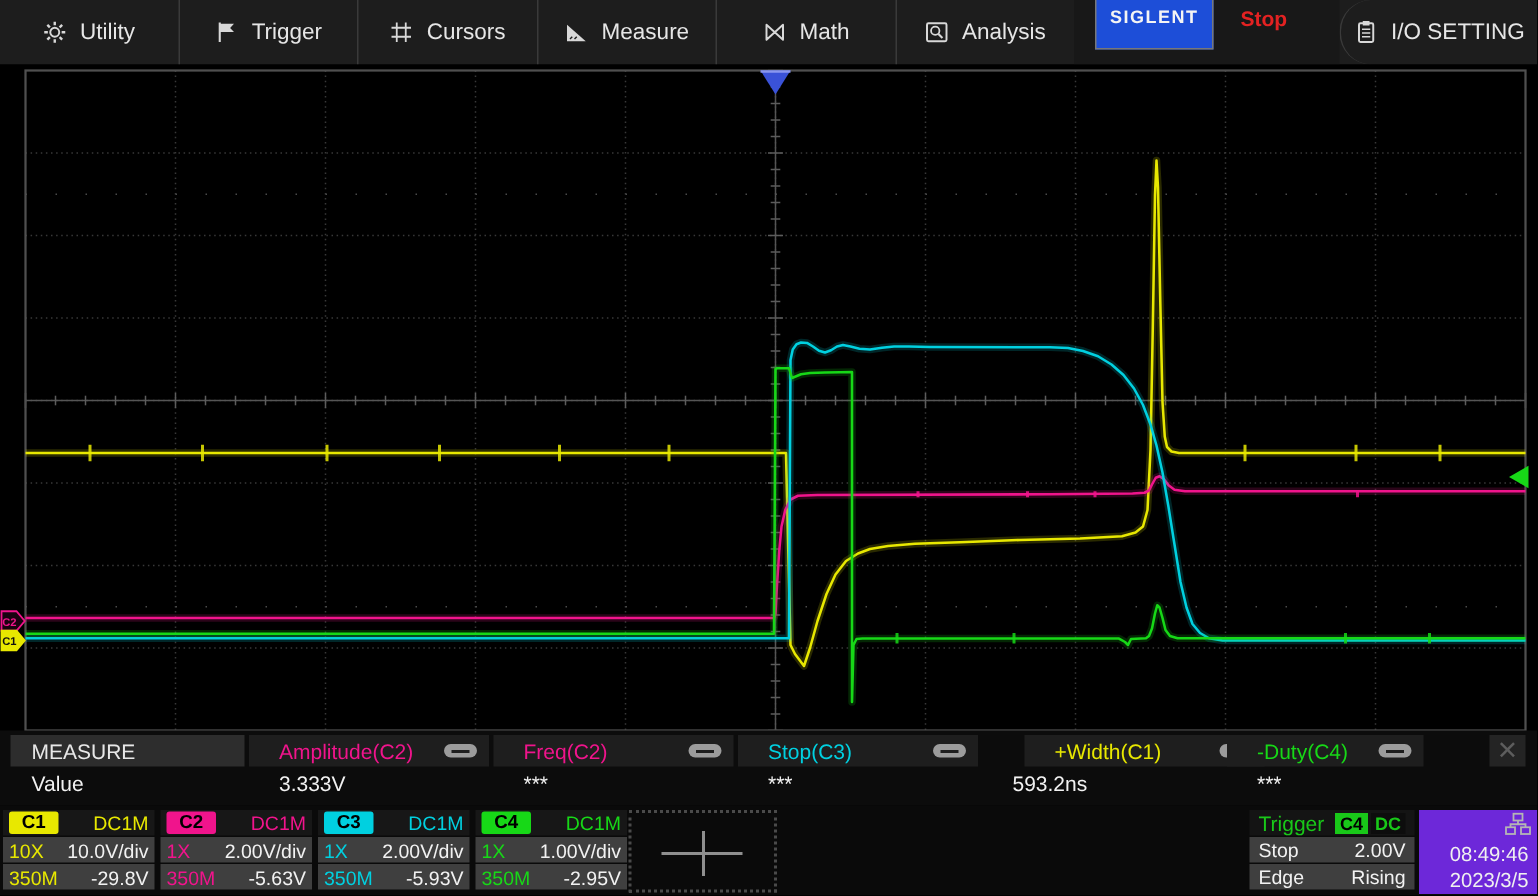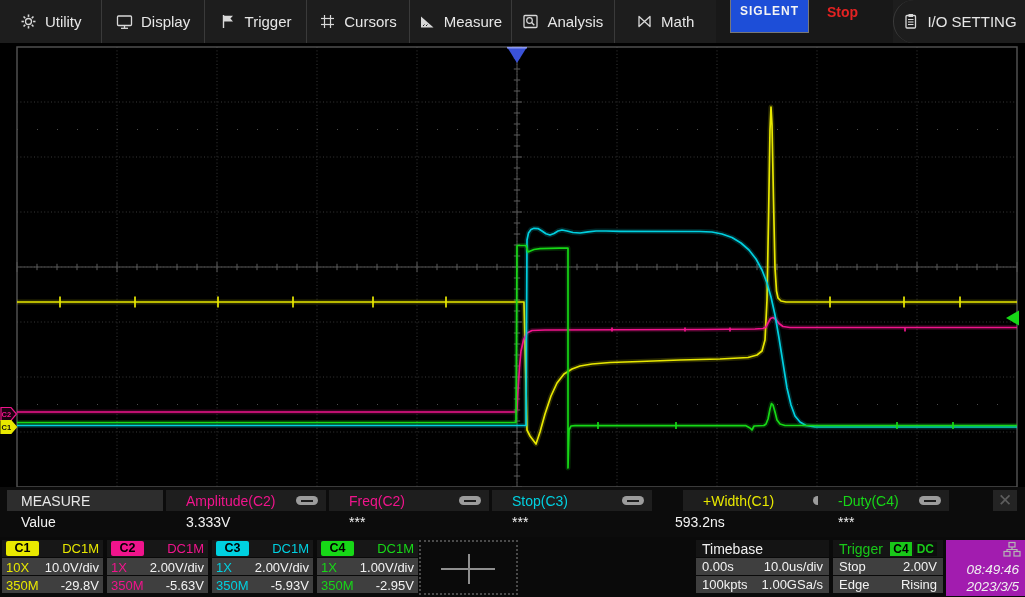--- a/index.html
+++ b/index.html
@@ -48,21 +48,21 @@
   #printbox .pv{position:absolute;left:47px;top:12px;width:2px;height:30px;background:#8f8f8f;}
   .info-box{position:absolute;top:3px;}
   .info-head{height:17px;background:#141414;display:flex;align-items:center;justify-content:space-between;
              padding:0 6px;font-size:14px;color:#f0f0f0;}
   .info-row{height:17px;background:#3f3f3f;margin-top:1px;display:flex;align-items:center;justify-content:space-between;
             padding:0 6px;font-size:13px;color:#f2f2f2;}
   #trigger-box .info-head{color:#19c819;}
   .trig-badges{display:flex;gap:2px;align-items:center;}
   #trig-source{background:#19c819;color:#000;font-size:12px;font-weight:bold;padding:0 3px;height:14px;line-height:14px;}
   #trig-coupling{background:#0d0d0d;color:#19c819;font-size:12px;font-weight:bold;padding:0 3px;height:14px;line-height:14px;}
-  #clock-box{position:absolute;left:946px;top:3px;width:79px;height:56px;background:#a21caf;color:#f0f0f0;font-style:italic;}
+  #clock-box{position:absolute;left:946px;top:3px;width:79px;height:56px;background:#6d28d9;color:#f0f0f0;}
   #clock-box .net{position:absolute;right:4px;top:1px;}
   #clock-box .t1{position:absolute;right:6px;top:22px;font-size:13.5px;}
   #clock-box .t2{position:absolute;right:6px;top:39px;font-size:13.5px;}
 </style>
 </head>
 <body>
 
 <div id="app">
 
   <div id="topbar">
@@ -81,30 +81,20 @@
                 <line x1="8.5" y1="3.9000000000000004" x2="8.499999999999998" y2="1.5"></line>
                 <line x1="11.752691193458118" y1="5.247308806541881" x2="13.449747468305832" y2="3.5502525316941664"></line>
               </g>
             </svg>
           </span>
           <span>Utility</span>
         </div>
         <div class="menu-item">
           <span class="mi-icon">
             <svg width="17" height="17" viewBox="0 0 17 17">
-              <rect x="1.5" y="3" width="14" height="9.5" rx="1" fill="none" stroke="#d8d8d8" stroke-width="1.3"></rect>
-              <line x1="8.5" y1="12.5" x2="8.5" y2="15" stroke="#d8d8d8" stroke-width="1.3"></line>
-              <line x1="5" y1="15.3" x2="12" y2="15.3" stroke="#d8d8d8" stroke-width="1.3"></line>
-            </svg>
-          </span>
-          <span>Display</span>
-        </div>
-        <div class="menu-item">
-          <span class="mi-icon">
-            <svg width="17" height="17" viewBox="0 0 17 17">
               <line x1="3.5" y1="2" x2="3.5" y2="15" stroke="#d8d8d8" stroke-width="1.4"></line>
               <polygon points="3.5,2.8 13,2.8 10.4,5.6 13,8.4 3.5,8.4" fill="#d8d8d8"></polygon>
             </svg>
           </span>
           <span>Trigger</span>
         </div>
         <div class="menu-item">
           <span class="mi-icon">
             <svg width="17" height="17" viewBox="0 0 17 17">
               <g stroke="#d8d8d8" stroke-width="1.2">
@@ -123,34 +113,34 @@
               <polygon points="2,14.5 14.5,14.5 2,3.5" fill="#d8d8d8"></polygon>
               <line x1="4" y1="13" x2="5.5" y2="11.5" stroke="#1d1d1d" stroke-width="1"></line>
               <line x1="7" y1="13" x2="8.5" y2="11.5" stroke="#1d1d1d" stroke-width="1"></line>
             </svg>
           </span>
           <span>Measure</span>
         </div>
         <div class="menu-item">
           <span class="mi-icon">
             <svg width="17" height="17" viewBox="0 0 17 17">
+              <path d="M3,3.5 L8.5,8.5 L3,13.5 Z M14,3.5 L8.5,8.5 L14,13.5 Z" fill="none" stroke="#d8d8d8" stroke-width="1.3" stroke-linejoin="round"></path>
+            </svg>
+          </span>
+          <span>Math</span>
+        </div>
+        <div class="menu-item">
+          <span class="mi-icon">
+            <svg width="17" height="17" viewBox="0 0 17 17">
               <rect x="2" y="2.5" width="13" height="12" rx="1" fill="none" stroke="#d8d8d8" stroke-width="1.3"></rect>
               <circle cx="7.5" cy="7.5" r="2.8" fill="none" stroke="#d8d8d8" stroke-width="1.2"></circle>
               <line x1="9.6" y1="9.6" x2="12.3" y2="12.3" stroke="#d8d8d8" stroke-width="1.4"></line>
             </svg>
           </span>
           <span>Analysis</span>
-        </div>
-        <div class="menu-item">
-          <span class="mi-icon">
-            <svg width="17" height="17" viewBox="0 0 17 17">
-              <path d="M3,3.5 L8.5,8.5 L3,13.5 Z M14,3.5 L8.5,8.5 L14,13.5 Z" fill="none" stroke="#d8d8d8" stroke-width="1.3" stroke-linejoin="round"></path>
-            </svg>
-          </span>
-          <span>Math</span>
         </div>
       </div>
 
     <div id="brand-cluster">
       <div id="brand-row">
         <span id="siglent-logo">SIGLENT</span>
         <span id="acq-status">Stop</span>
       </div>
     </div>
 
@@ -417,33 +407,20 @@
       <span>-2.95V</span>
           </div>
         </div>
       </div>
 
     <div id="printbox">
       <div class="ph"></div>
       <div class="pv"></div>
     </div>
 
-    <div class="info-box" id="timebase-box" style="left:696px;width:133px;">
-      <div class="info-head">
-          <span>Timebase</span>
-        </div>
-      <div class="info-row">
-          <span>0.00s</span>
-          <span>10.0us/div</span>
-        </div>
-      <div class="info-row">
-          <span>100kpts</span>
-          <span>1.00GSa/s</span>
-        </div>
-    </div>
 
     <div class="info-box" id="trigger-box" style="left:833px;width:110px;">
       <div class="info-head">
         <span>Trigger</span>
         <span class="trig-badges">
           <span id="trig-source">C4</span>
           <span id="trig-coupling">DC</span>
         </span>
       </div>
       <div class="info-row">

